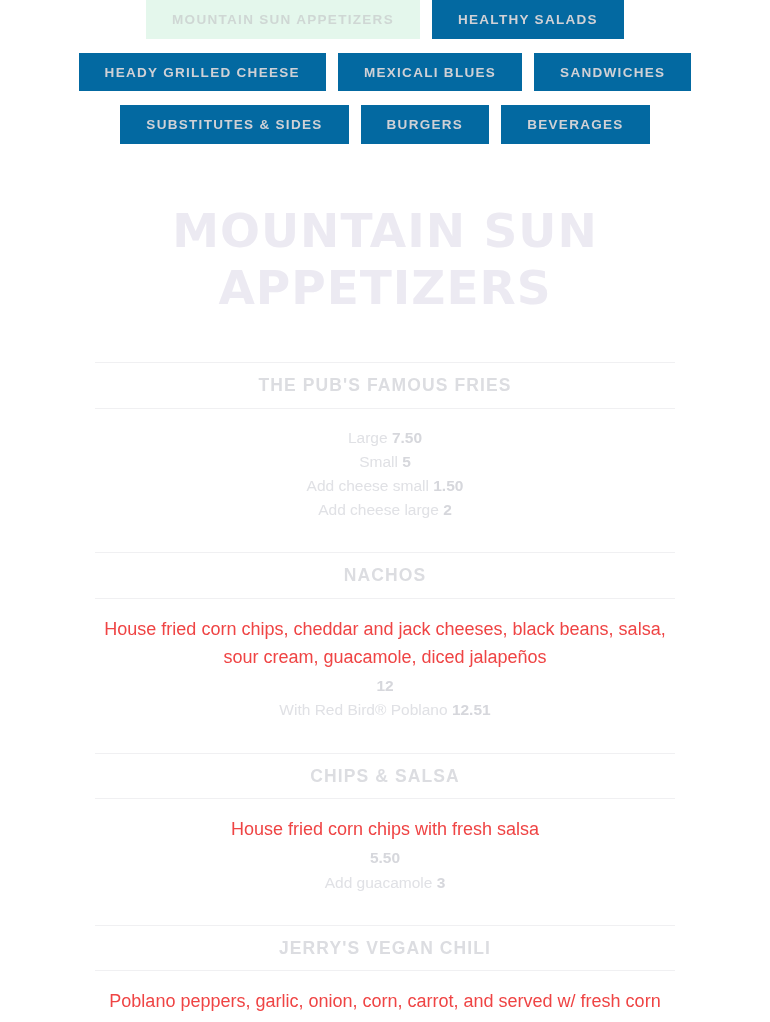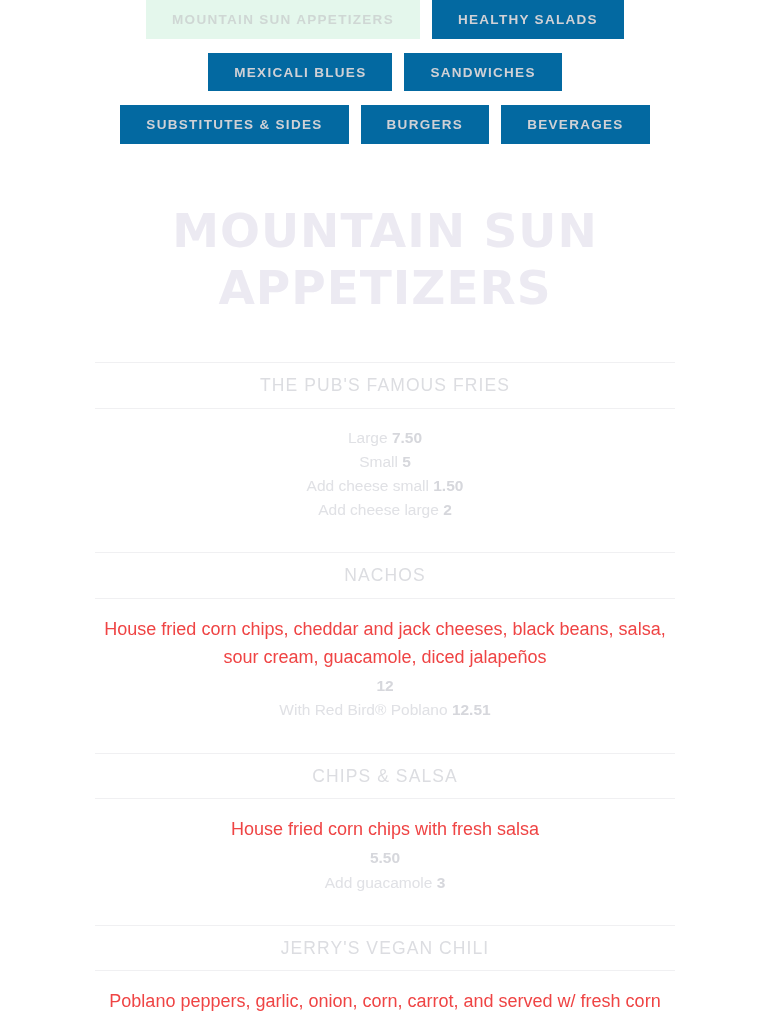--- a/index.html
+++ b/index.html
@@ -76,21 +76,21 @@
   }
   .item { margin-bottom: 8px; }
   .item-head {
     border-top: 1px solid #f0f0f2;
     border-bottom: 1px solid #f0f0f2;
     padding: 14px 0 13px 0;
     text-align: center;
   }
   .item-name {
     font-size: 17.5px;
-    font-weight: normal;
+    font-weight: bold;
     letter-spacing: 1.1px;
     color: #dcdde1;
     text-transform: uppercase;
     line-height: 1;
   }
   .item-body {
     text-align: center;
     padding: 17px 0 22px 0;
   }
   .desc {
@@ -122,20 +122,21 @@
 <body>
 
 <div class="page">
 
   <div class="nav">
     <div class="nav-row">
       <div class="tab active">MOUNTAIN SUN APPETIZERS</div>
       <div class="tab">HEALTHY SALADS</div>
     </div>
     <div class="nav-row">
+      <div class="tab">HEADY GRILLED CHEESE</div>
       <div class="tab">MEXICALI BLUES</div>
       <div class="tab">SANDWICHES</div>
     </div>
     <div class="nav-row">
       <div class="tab">SUBSTITUTES &amp; SIDES</div>
       <div class="tab">BURGERS</div>
       <div class="tab">BEVERAGES</div>
     </div>
   </div>
 

